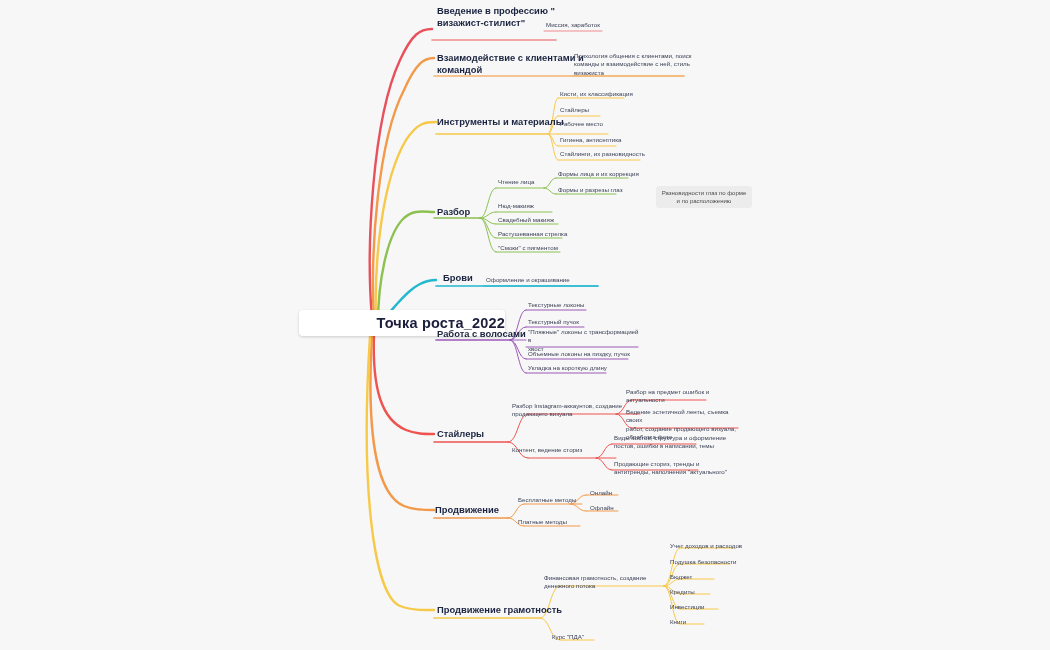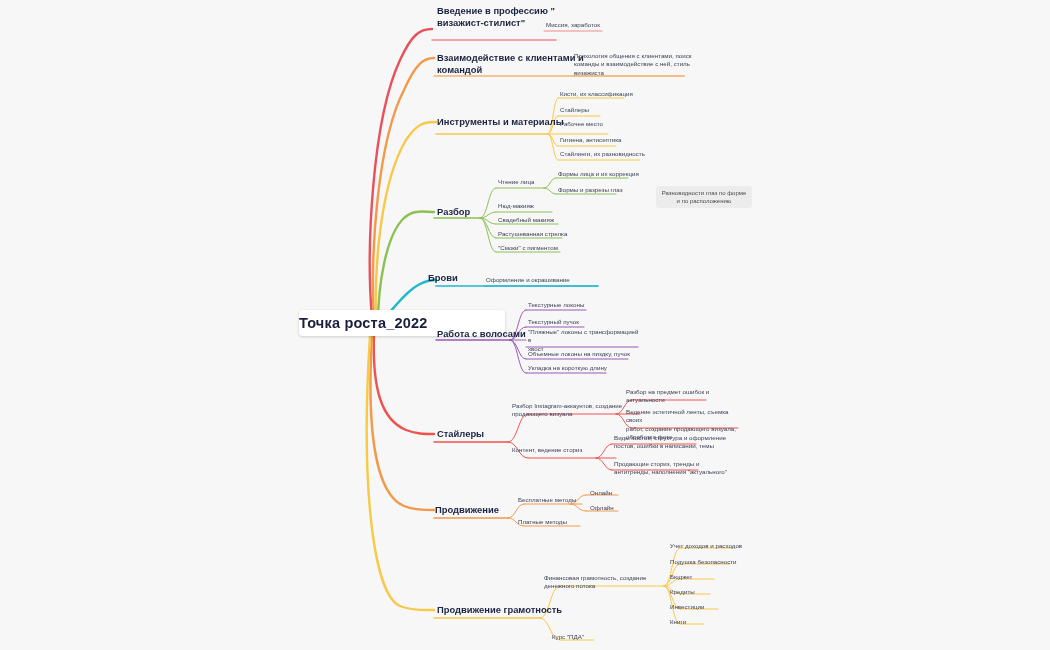--- a/index.html
+++ b/index.html
@@ -10,21 +10,21 @@
     overflow:hidden;position:relative;
   }
   #canvas{position:absolute;left:0;top:0;width:1050px;height:650px;}
   svg.wires{position:absolute;left:0;top:0;width:1050px;height:650px;pointer-events:none;}
   .lbl{position:absolute;white-space:pre-line;}
   
   .root{
     left:299px;top:310px;width:206px;height:26px;
     background:#ffffff;border-radius:4px;
     box-shadow:0 1px 3px rgba(0,0,0,.18);
-    display:flex;align-items:center;justify-content:flex-start;
+    display:flex;align-items:center;justify-content:flex-end;
     font-size:14.5px;font-weight:bold;color:#1b1f3b;
     letter-spacing:.2px;
   }
   
   .t1{font-size:9.4px;font-weight:bold;color:#1b2440;line-height:12px;}
   
   .t2{font-size:6.2px;font-weight:normal;color:#3c4257;line-height:8.4px;}
   
   .t3{font-size:6.2px;font-weight:normal;color:#3c4257;line-height:8.4px;}
   
@@ -162,21 +162,21 @@
   <div class="lbl root">
     <span>Точка роста_2022</span>
   </div>
 
   <div class="lbl t1" style="left:437px;top:5px;width:140px;">Введение в профессию "
 визажист-стилист"</div>
   <div class="lbl t1" style="left:437px;top:52px;width:150px;">Взаимодействие с клиентами и
 командой</div>
   <div class="lbl t1" style="left:437px;top:116px;width:150px;">Инструменты и материалы</div>
   <div class="lbl t1" style="left:437px;top:206px;width:120px;">Разбор</div>
-  <div class="lbl t1" style="left:428px;top:272px;width:120px;">Брови</div>
+  <div class="lbl t1" style="left:443px;top:272px;width:120px;">Брови</div>
   <div class="lbl t1" style="left:437px;top:328px;width:140px;">Работа с волосами</div>
   <div class="lbl t1" style="left:437px;top:428px;width:120px;">Стайлеры</div>
   <div class="lbl t1" style="left:435px;top:504px;width:120px;">Продвижение</div>
   <div class="lbl t1" style="left:437px;top:604px;width:160px;">Продвижение грамотность</div>
 
   <div class="lbl t2" style="left:546px;top:21px;width:110px;">Миссия, заработок</div>
 
   <div class="lbl t2" style="left:574px;top:52px;width:118px;">Психология общения с клиентами, поиск
 команды и взаимодействие с ней, стиль
 визажиста</div>

